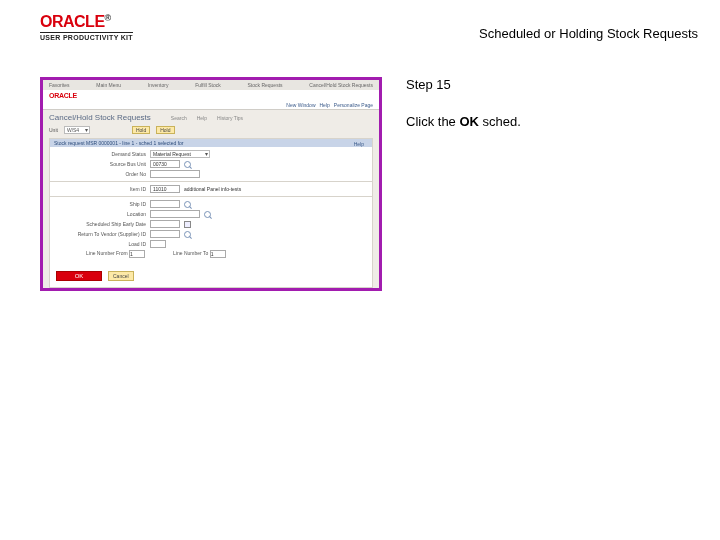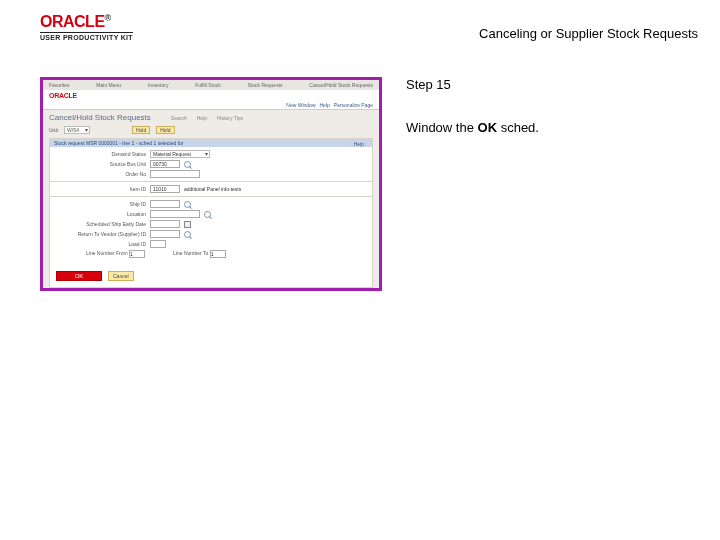--- a/index.html
+++ b/index.html
@@ -12,21 +12,21 @@
   .logo-block { display: flex; flex-direction: column; }
   .oracle-logo { font-family: "Arial Black", Arial, sans-serif; font-weight: 900; font-size: 16px; letter-spacing: -0.5px; color: #d9000d; line-height: 1; }
   .oracle-logo .r { font-size: 9px; vertical-align: top; color:#333; }
   .upk { font-size: 7px; font-weight: 700; letter-spacing: 0.3px; color: #222; border-top: 1px solid #222; margin-top: 2px; padding-top: 1px; }
   .title { font-size: 13px; color: #000; padding-top: 2px; }
 
   
   .body { display: flex; padding: 30px 22px 0 40px; gap: 24px; }
   .left { width: 342px; }
   .right { flex: 1; font-size: 13px; color: #000; }
-  .step-label { margin-bottom: 28px; }
+  .step-label { margin-bottom: 22px; }
   .instr .bold { font-weight: 700; }
 
   
   .shot { width: 342px; height: 214px; border: 3px solid #a21caf; background: #efece7; font-size: 6px; color: #555; position: relative; overflow: hidden; }
   .strip-gray { background: #e8e6e1; height: 10px; display:flex; justify-content:space-between; padding:0 6px; align-items:center; font-size:5px; color:#666; }
   .strip-gray span { white-space: nowrap; }
   .strip-brand { background: #fff; height: 11px; padding: 1px 6px; display:flex; align-items:center; }
   .mini-oracle { font-family: "Arial Black", Arial; font-weight:900; color:#d9000d; font-size:7px; letter-spacing:-0.3px; }
   .strip-sub { background:#fff; height:9px; border-bottom:1px solid #d0cdc7; display:flex; justify-content:flex-end; padding:0 6px; align-items:center; font-size:5px; color:#3a5a8a; gap:4px;}
   .shot-title { color:#5a6a85; font-size:8px; padding:3px 6px 2px; display:flex; align-items:center; gap:20px;}
@@ -58,21 +58,21 @@
 
 <div class="page">
 
   <div class="hdr">
     <div class="logo-block">
       <div class="oracle-logo">
         <span>ORACLE</span><span class="r">®</span>
       </div>
       <div class="upk">USER PRODUCTIVITY KIT</div>
     </div>
-    <div class="title">Canceling or Supplier Stock Requests</div>
+    <div class="title">Scheduled or Holding Stock Requests</div>
   </div>
 
   <div class="body">
 
     <div class="left">
       <div class="shot">
 
         <div class="strip-gray">
           <span>Favorites</span>
           <span>Main Menu</span>
@@ -163,18 +163,18 @@
           <div class="ok-focus">OK</div>
           <div class="cancel-mini">Cancel</div>
         </div>
 
       </div>
     </div>
 
     <div class="right">
       <div class="step-label">Step 15</div>
       <div class="instr">
-        <span>Window the </span><span class="bold">OK</span><span> sched.</span>
+        <span>Click the </span><span class="bold">OK</span><span> sched.</span>
       </div>
     </div>
 
   </div>
 </div>
 
 </body></html>

